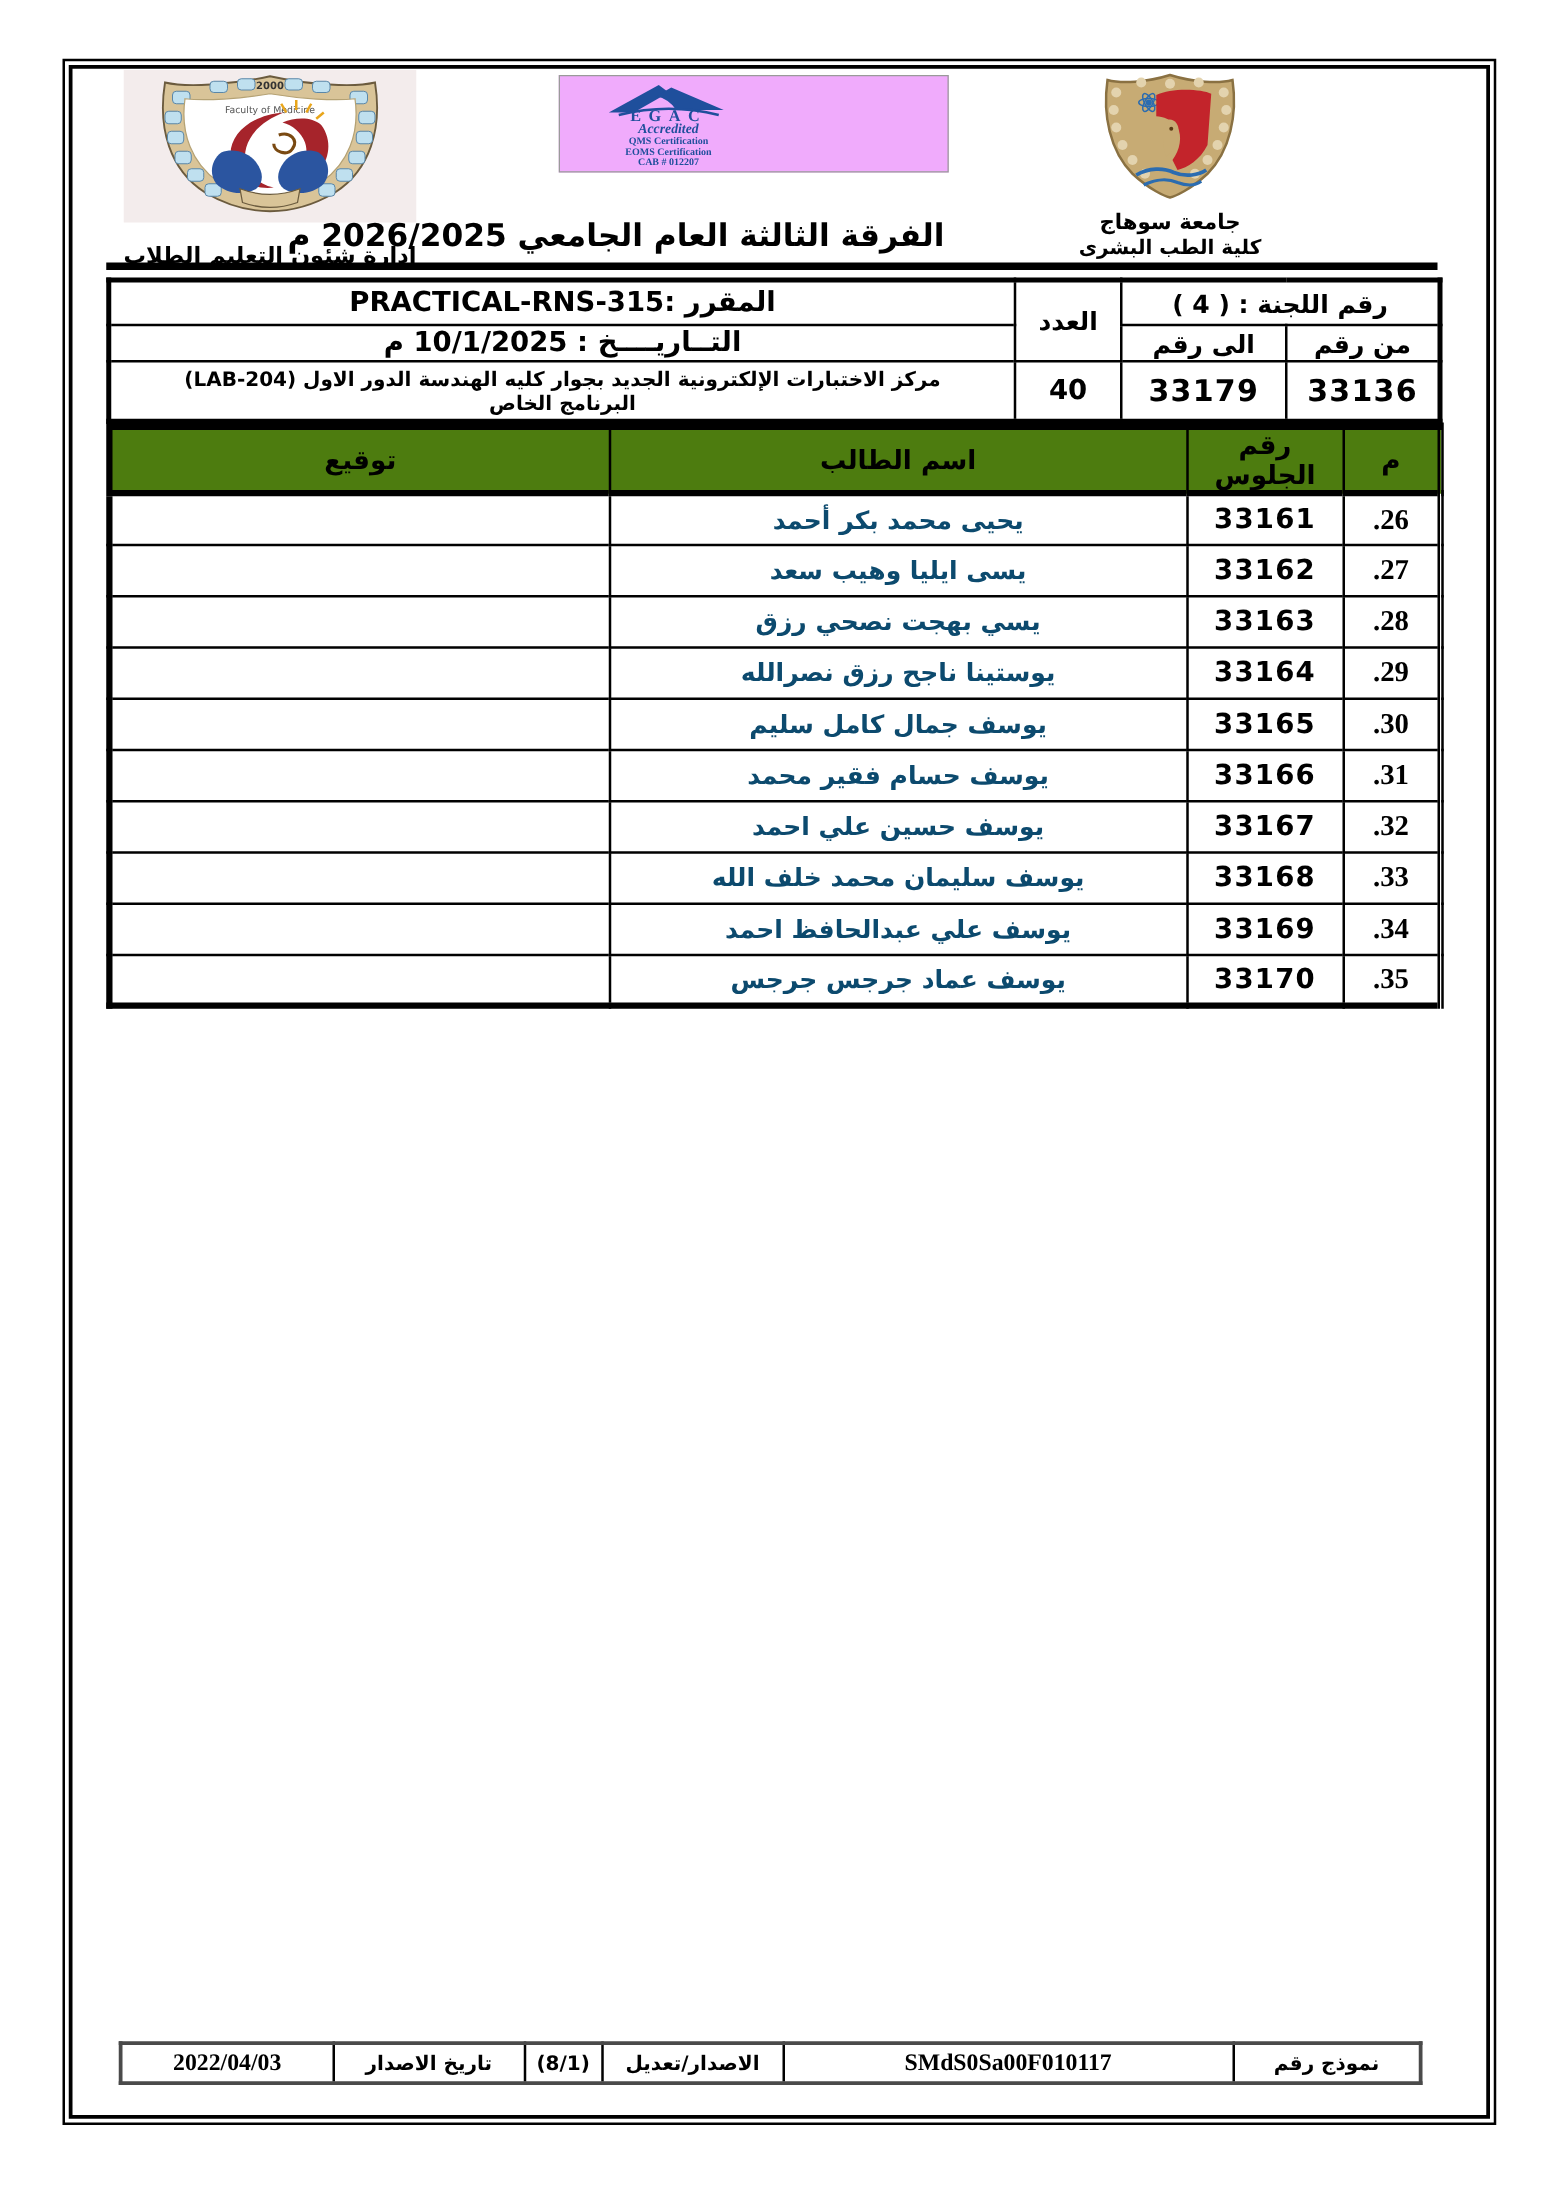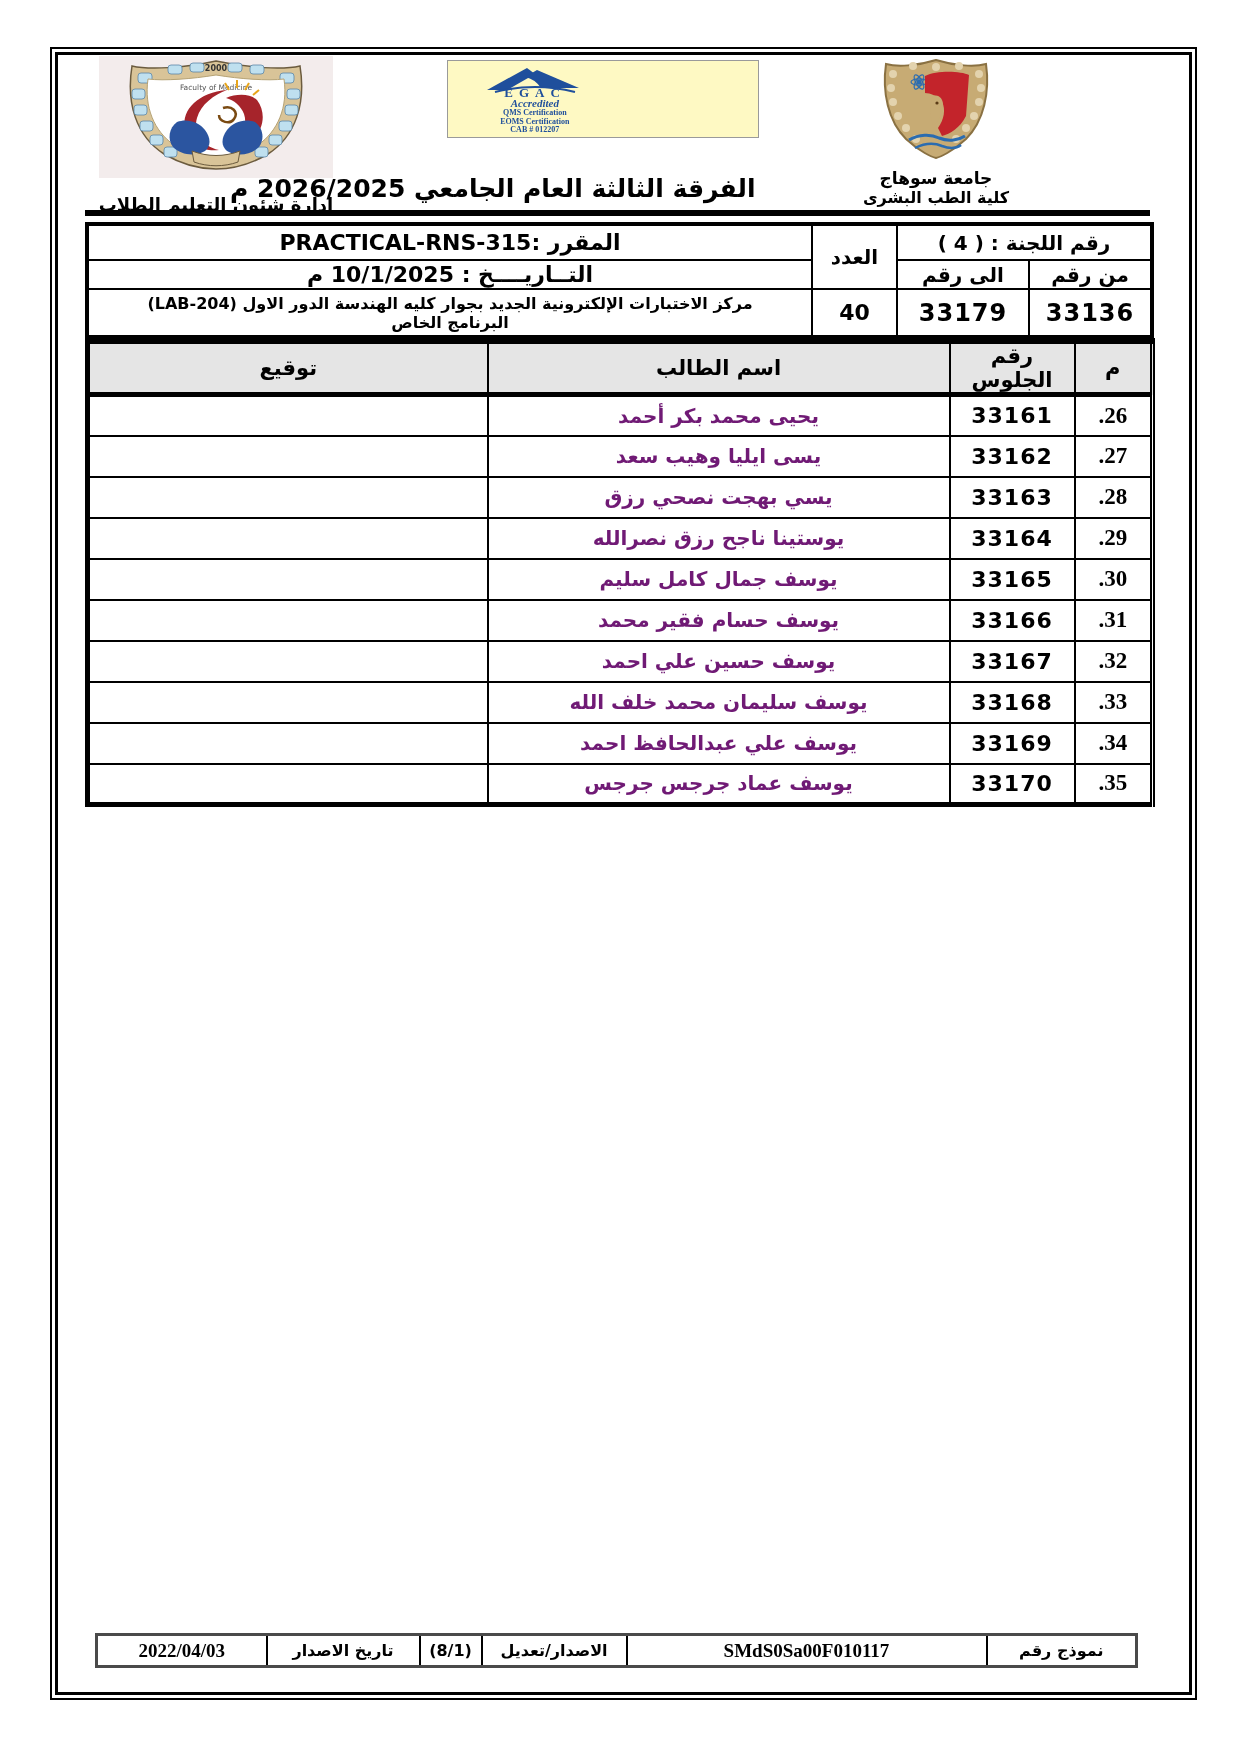--- a/index.html
+++ b/index.html
@@ -9,21 +9,21 @@
 
   
   .frame { position:absolute; left:50px; top:47px; width:1147px; height:1653px; border:2px solid #000; }
   .frame-inner { position:absolute; left:3px; top:3px; right:3px; bottom:3px; border:3px solid #000; }
 
   
   .left-logo-wrap { position:absolute; left:96px; top:56px; width:240px; text-align:center; }
   .left-logo-bg { background:#f3ecec; padding:2px 8px; display:inline-block; }
   .dept-caption { margin-top:16px; font-weight:bold; font-size:18px; }
 
-  .cert-box { position:absolute; left:447px; top:60px; width:312px; height:78px; border:1px solid #9a9a9a; background:#fef9c3; display:flex; align-items:center; }
+  .cert-box { position:absolute; left:447px; top:60px; width:312px; height:78px; border:1px solid #9a9a9a; background:#f0abfc; display:flex; align-items:center; }
   .egac { width:56%; height:100%; display:flex; flex-direction:column; align-items:center; justify-content:center; line-height:1.05; }
   .egac-lines { font-family:"Liberation Serif", serif; font-weight:bold; color:#1f4f9c; font-size:8px; text-align:center; }
   .aja { width:44%; height:100%; display:flex; align-items:center; justify-content:center; gap:5px; }
   .iso-lines { font-family:"Liberation Serif", serif; font-weight:bold; color:#1f4f9c; font-size:10px; line-height:1.25; white-space:nowrap; }
 
   .title1 { position:absolute; left:377px; top:140px; width:450px; text-align:center; font-size:27px; font-weight:bold; }
   .title2 { position:absolute; left:230px; top:174px; width:740px; text-align:left; font-size:25px; font-weight:bold; direction:rtl; }
 
   .right-logo-wrap { position:absolute; left:862px; top:58px; width:148px; text-align:center; }
   .uni-name { font-weight:bold; font-size:17px; margin-top:2px; }
@@ -38,25 +38,25 @@
   .cell-md { font-size:20px; }
   .cell-num { font-size:24px; letter-spacing:1px; }
   .row-a td { height:36px; }
   .row-b td { height:28px; }
   .row-c td { height:48px; }
   .loc-line1 { font-size:16px; display:block; }
   .loc-line2 { font-size:16px; display:block; }
 
   
   .main-table { position:absolute; left:85px; top:338px; width:1065px; border-collapse:collapse; direction:rtl; border-top:6px solid #000; border-bottom:5px solid #000; border-left:5px solid #000; border-right:5px double #000; table-layout:fixed; }
-  .main-table th { background:#e5e5e5; border:2px solid #000; border-bottom:5px solid #000; font-size:21px; height:32px; font-weight:bold; }
+  .main-table th { background:#4d7c0f; border:2px solid #000; border-bottom:5px solid #000; font-size:21px; height:32px; font-weight:bold; }
   .main-table td { border:2px solid #000; height:41px; text-align:center; vertical-align:middle; }
   .serial { font-family:"Liberation Serif","DejaVu Serif", serif; font-size:23px; font-weight:bold; }
   .seat { font-size:22px; font-weight:bold; letter-spacing:1px; }
-  .sname { color:#701a75; font-size:20px; font-weight:bold; }
+  .sname { color:#0c4a6e; font-size:20px; font-weight:bold; }
 
   
   .footer-table { position:absolute; left:95px; top:1633px; width:1040px; border-collapse:collapse; direction:rtl; border:3px solid #4a4a4a; table-layout:fixed; }
   .footer-table td { border:2px solid #000; height:32px; text-align:center; font-weight:bold; vertical-align:middle; }
   .f-label { font-size:16px; }
   .f-value { font-family:"Liberation Serif","DejaVu Serif", serif; font-size:19px; }
 </style>
 </head>
 <body>
 

